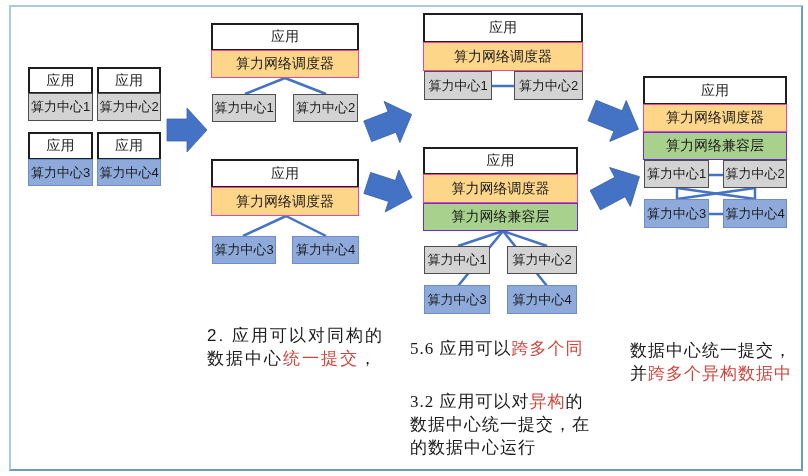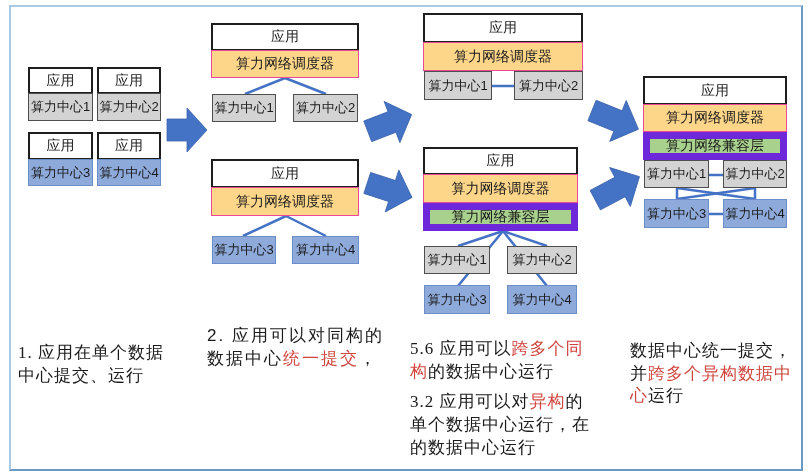--- a/index.html
+++ b/index.html
@@ -27,21 +27,21 @@
     border: 2px solid #1e1e1e;
     font-size: 14px;
   }
   .sched {
     background: var(--scheduler-fill, #fdd68a);
     border: 1px solid #ec4899;
     font-size: 14px;
   }
   .compat {
     background: var(--compat-fill, #a9d18e);
-    border: 7px solid #6d28d9;
+    border: 1px solid #6d28d9;
     font-size: 14px;
   }
   .gray {
     background: var(--homogeneous-center-fill, #d3d3d3);
     border: 1.5px solid #4e4e4e;
     font-size: 13px;
   }
   .blue {
     background: var(--heterogeneous-center-fill, #8eaadb);
     border: 1px solid #6d8dc8;
@@ -211,39 +211,33 @@
         </div>
       <div class="box blue" style="left:644px;top:199px;width:65px;height:29px">
           <span>算力中心3</span>
         </div>
       <div class="box blue" style="left:723px;top:199px;width:64px;height:29px">
           <span>算力中心4</span>
         </div>
     </div>
   </div>
 
-  <div class="caption serif" style="left:18px;top:341px;line-height:23px;">
-    <span class="line"><span>1. 应用在单个数据</span></span>
-    <span class="line"><span>中心提交、运行</span></span>
-  </div>
 
   <div class="caption sans" style="left:199px;top:325px;letter-spacing:2px;margin-left:8px;">
     <span class="line"><span>2. 应用可以对同构的</span></span>
     <span class="line"><span>数据中心</span><span class="red">统一提交</span><span>，</span></span>
   </div>
 
   <div class="caption serif" style="left:410px;top:338px;">
     <span class="line"><span>5.6 应用可以</span><span class="red">跨多个同</span></span>
-    <span class="line"><span class="red">构</span><span>的数据中心运行</span></span>
   </div>
 
   <div class="caption serif" style="left:410px;top:390px;line-height:23px;">
     <span class="line"><span>3.2 应用可以对</span><span class="red">异构</span><span>的</span></span>
-    <span class="line"><span>单个数据中心运行，在</span></span>
+    <span class="line"><span>数据中心统一提交，在</span></span>
     <span class="line"><span>的数据中心运行</span></span>
   </div>
 
   <div class="caption sans" style="left:630px;top:340px;">
     <span class="line"><span>数据中心统一提交，</span></span>
     <span class="line"><span>并</span><span class="red">跨多个异构数据中</span></span>
-    <span class="line"><span class="red">心</span><span>运行</span></span>
   </div>
 </div>
 
 </body></html>

